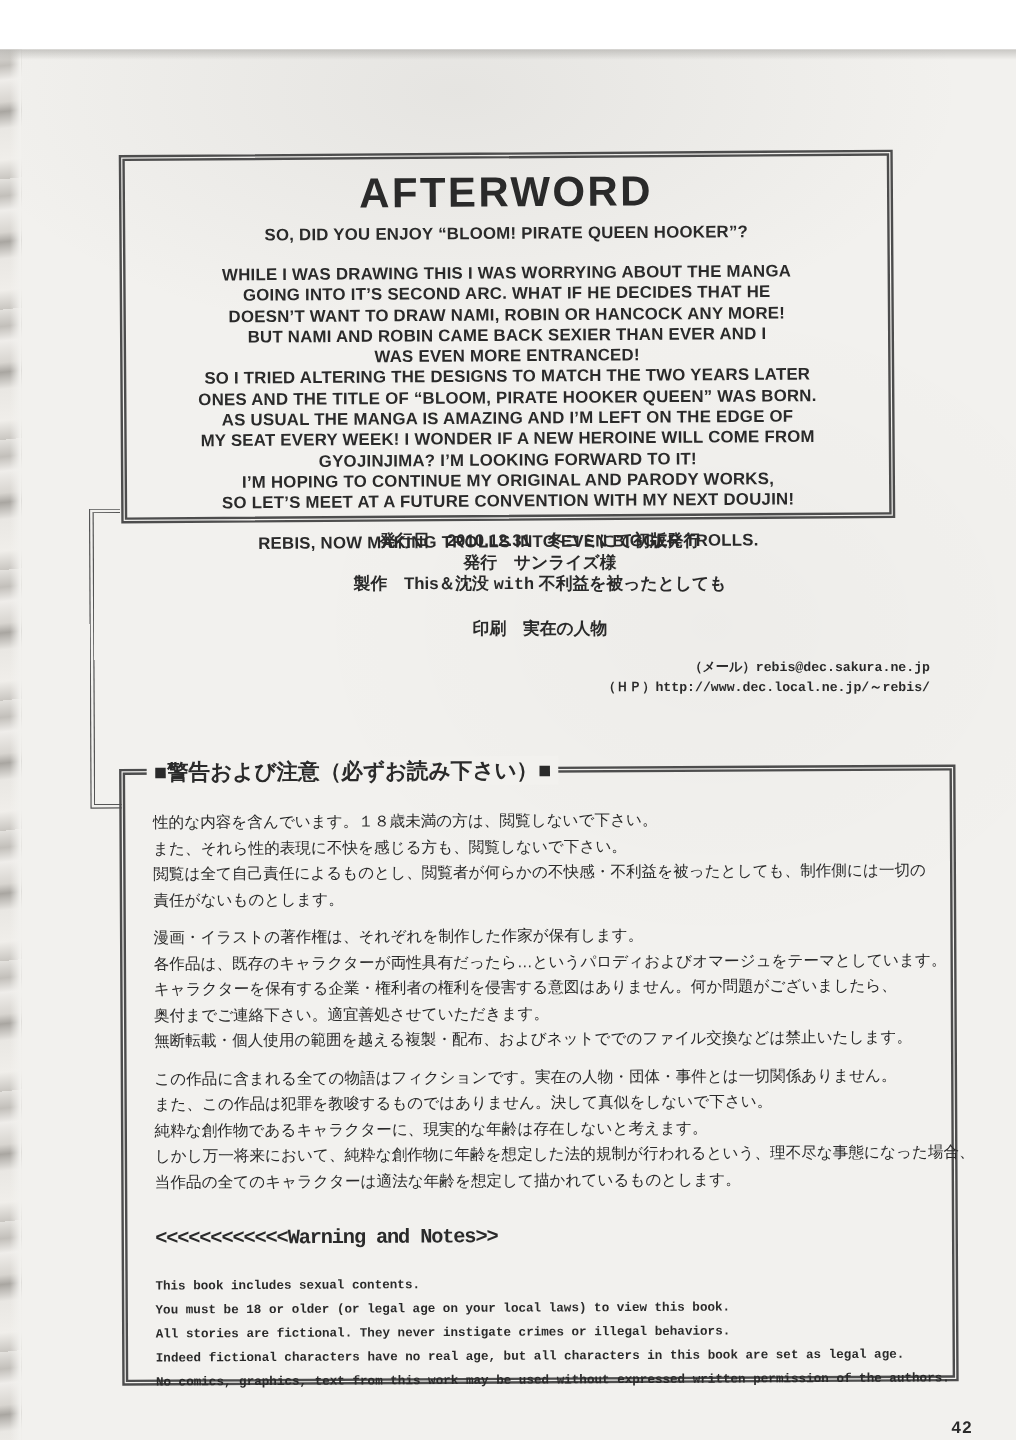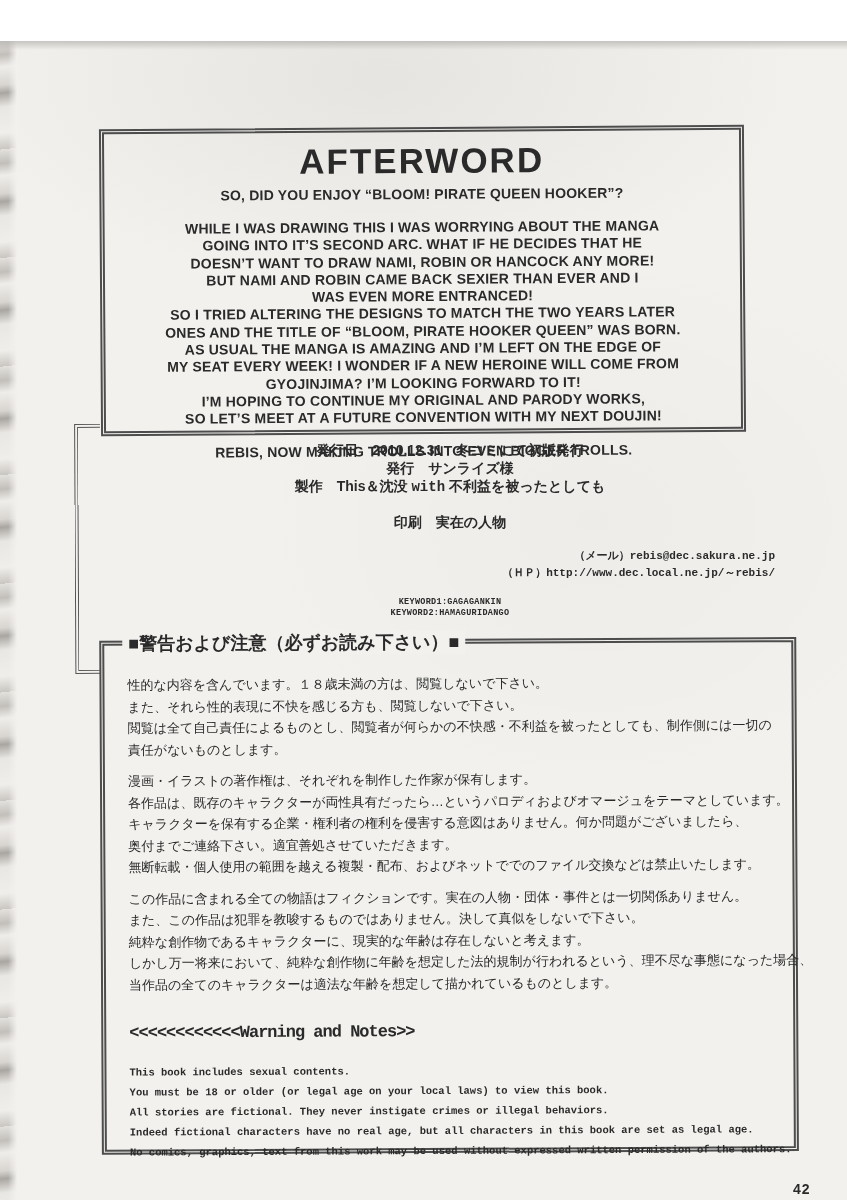--- a/index.html
+++ b/index.html
@@ -115,24 +115,20 @@
 
   <div class="colophon">
     <div class="col-line">発行日　2010.12.31　冬コミにて初版発行</div>
     <div class="col-line">発行　サンライズ様</div>
     <div class="col-line"><span>製作　This＆沈没</span><span class="col-with">with</span><span>不利益を被ったとしても</span></div>
     <div class="col-gap"></div>
     <div class="col-line">印刷　実在の人物</div>
     <div class="col-gap"></div>
     <div class="col-line col-mono">（メール）rebis@dec.sakura.ne.jp</div>
     <div class="col-line col-mono">（ＨＰ）http://www.dec.local.ne.jp/～rebis/</div>
-    <div class="col-keywords">
-      <div>KEYWORD1:GAGAGANKIN</div>
-      <div>KEYWORD2:HAMAGURIDANGO</div>
-    </div>
   </div>
 
   <div class="warning-group">
     <div class="bracket"></div>
     <div class="warning-box">
       <div class="warning-header">■警告および注意（必ずお読み下さい）■</div>
       <div class="warning-content">
         <div class="jp-para">
           <div class="jp-line">性的な内容を含んでいます。１８歳未満の方は、閲覧しないで下さい。</div>
           <div class="jp-line">また、それら性的表現に不快を感じる方も、閲覧しないで下さい。</div>

